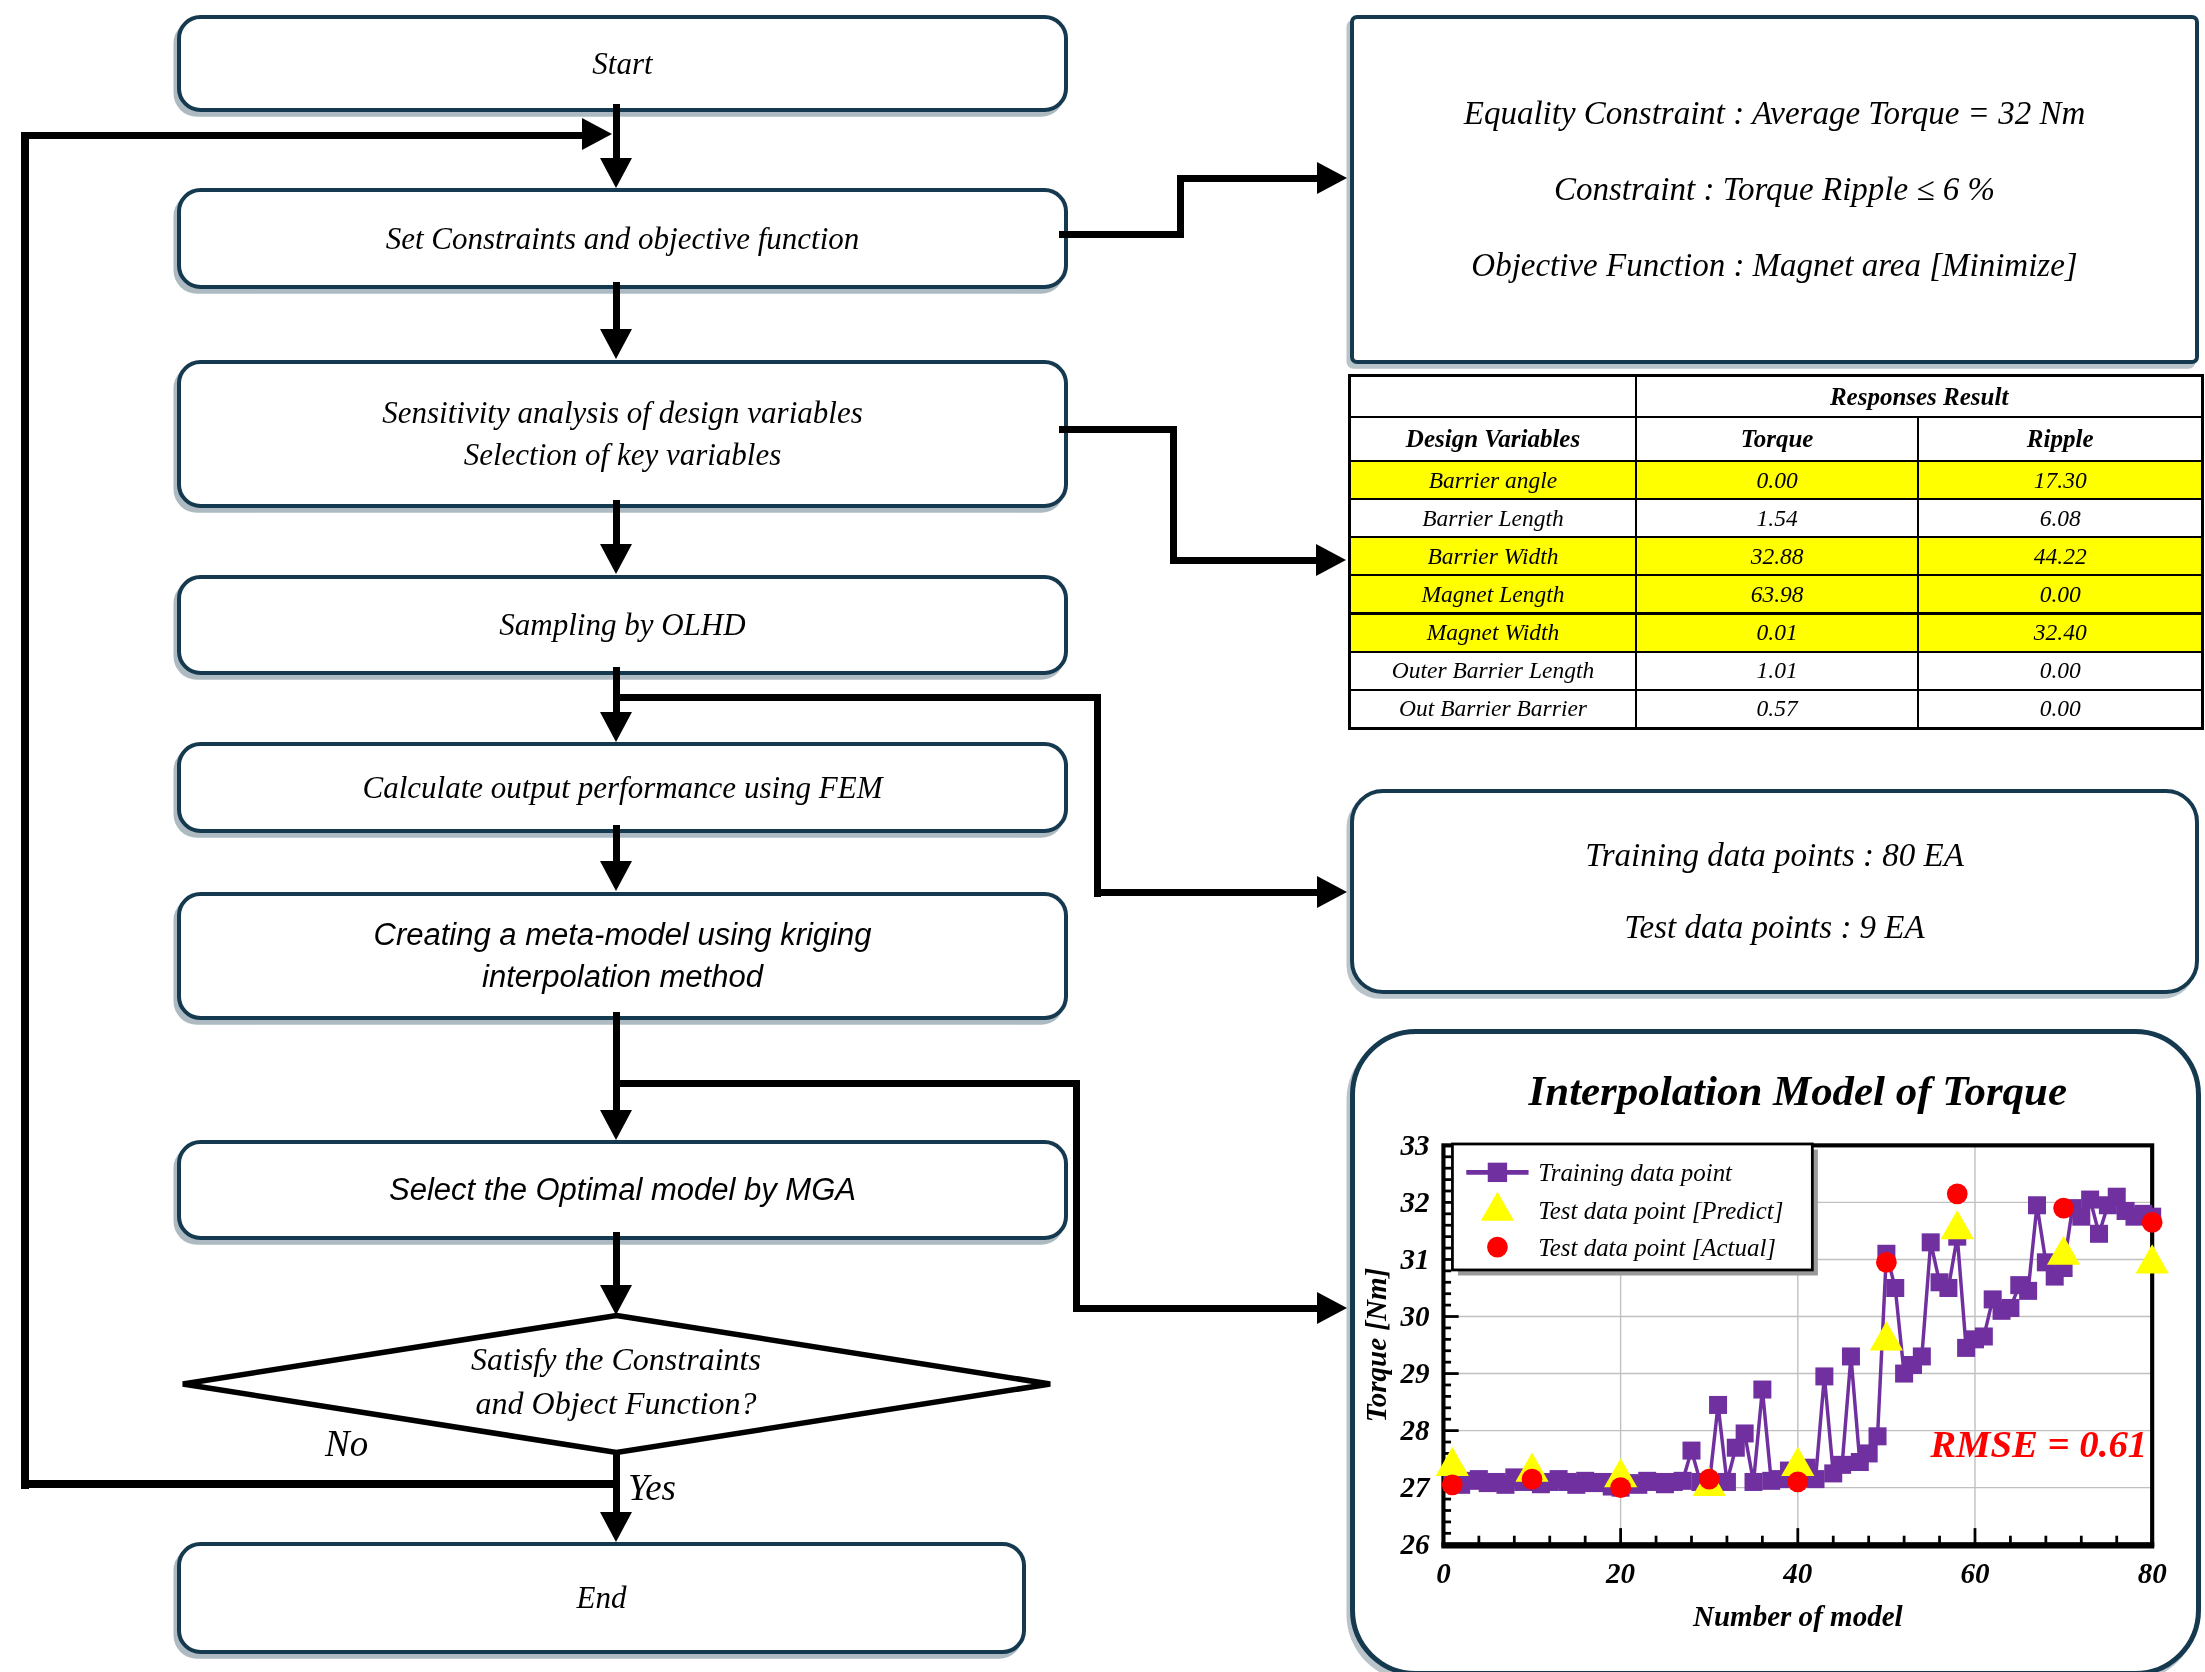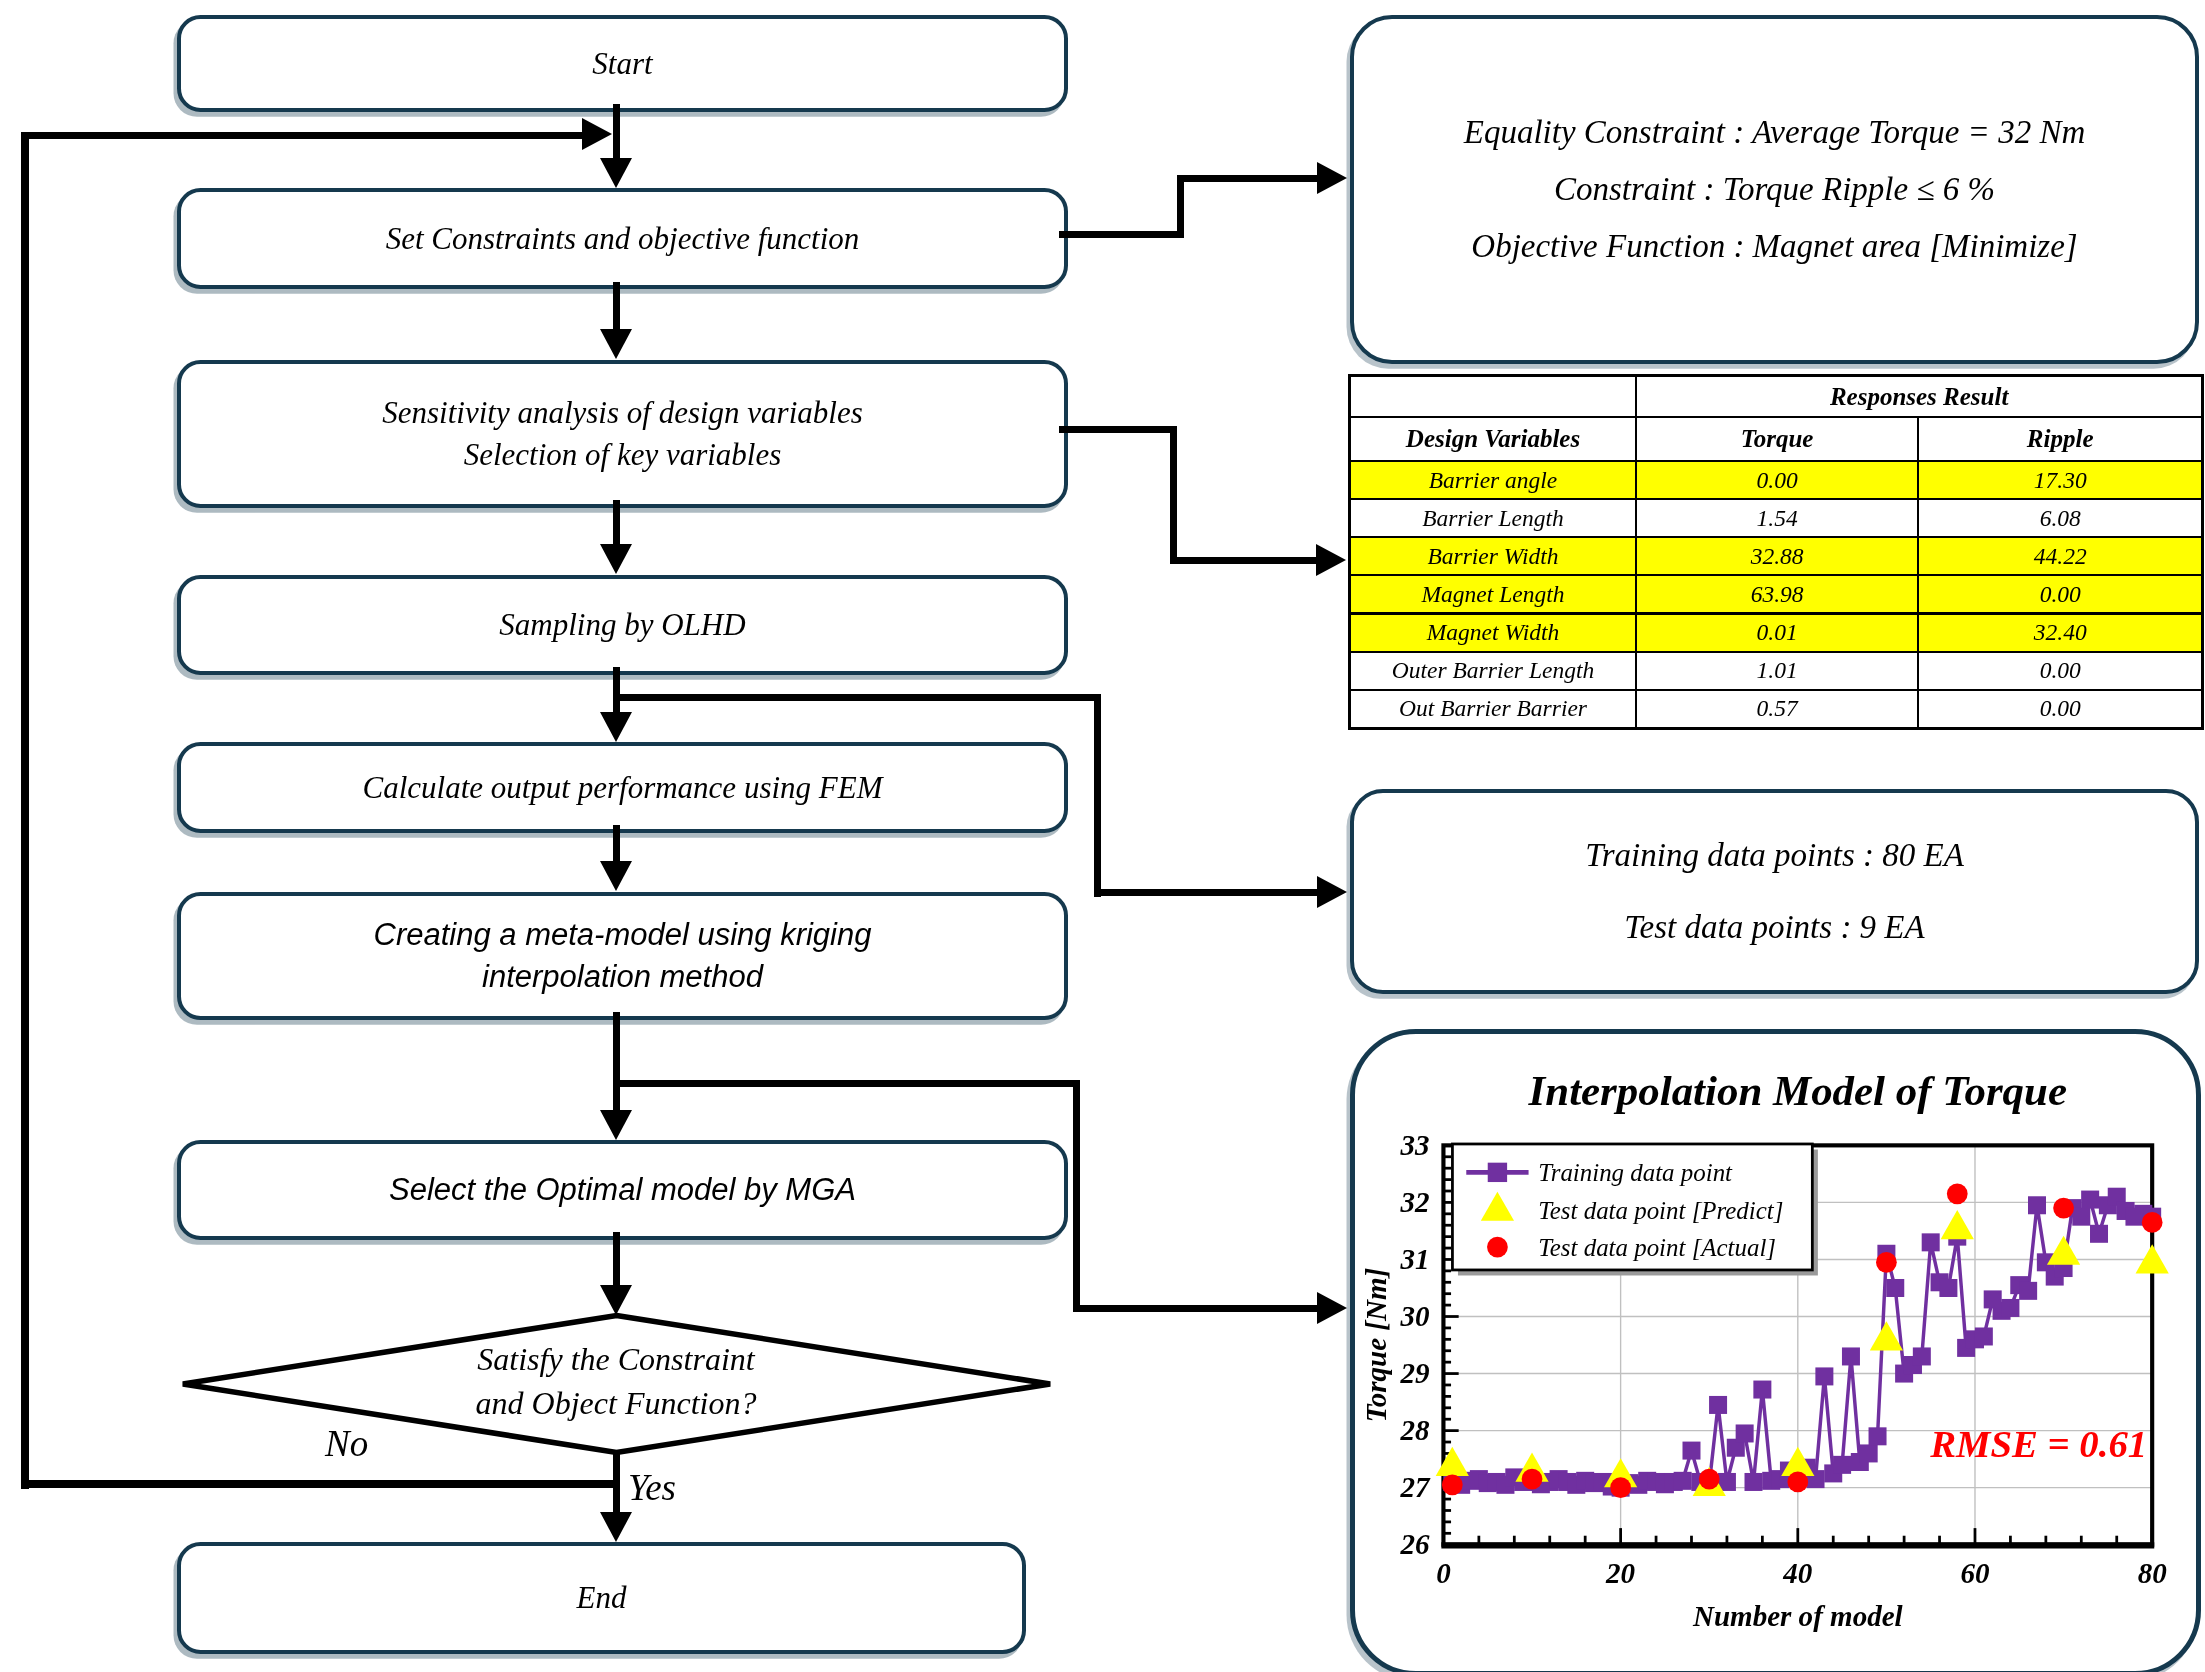--- a/index.html
+++ b/index.html
@@ -70,21 +70,21 @@
 
   <div class="fnode sans" style="left:177px;top:892px;width:883px;height:120px;">
     <div>Creating a meta-model using kriging</div>
     <div>interpolation method</div>
   </div>
 
   <svg style="position:absolute;left:177px;top:1310px;" width="879" height="148" viewBox="0 0 1270 214">
     <polygon points="635,8 1262,107 635,206 8,107" fill="#ffffff" stroke="#000000" stroke-width="8"></polygon>
   </svg>
   <div class="diamond-text" style="left:270px;top:1337px;width:692px;">
-    <div>Satisfy the Constraint</div>
+    <div>Satisfy the Constraints</div>
     <div>and Object Function?</div>
   </div>
 
   <div class="fnode" style="left:177px;top:1542px;width:841px;height:104px;">
     <div>End</div>
   </div>
 
   <div class="flabel" style="left:325px;top:1422px;">No</div>
   <div class="flabel" style="left:628px;top:1466px;">Yes</div>
 
@@ -128,21 +128,21 @@
   <div class="seg" style="left:1059px;top:231px;width:125px;height:7px;"></div>
   <div class="seg" style="left:1177px;top:175px;width:7px;height:63px;"></div>
   <div class="seg" style="left:1177px;top:175px;width:142px;height:7px;"></div>
   <div class="arr-right" style="left:1317px;top:162px;"></div>
 
   <div class="seg" style="left:1059px;top:426px;width:118px;height:7px;"></div>
   <div class="seg" style="left:1170px;top:426px;width:7px;height:138px;"></div>
   <div class="seg" style="left:1170px;top:557px;width:149px;height:7px;"></div>
   <div class="arr-right" style="left:1316px;top:544px;"></div>
 
-  <div class="ibox" style="left:1350px;top:15px;width:841px;height:341px;gap:20px;">
+  <div class="ibox" style="left:1350px;top:15px;width:841px;height:341px;gap:39px;border-radius:7px;">
     <div>Equality Constraint : Average Torque = 32 Nm</div>
     <div>Constraint : Torque Ripple ≤ 6 %</div>
     <div>Objective Function : Magnet area [Minimize]</div>
   </div>
 
   <div id="resp-table">
       <div class="cell " style="height: 39px;"></div>
       <div class="cell hd span2" style="height: 39px;">Responses Result</div>
       <div class="cell hd" style="height: 42px;">Design Variables</div>
       <div class="cell hd" style="height: 42px;">Torque</div>

